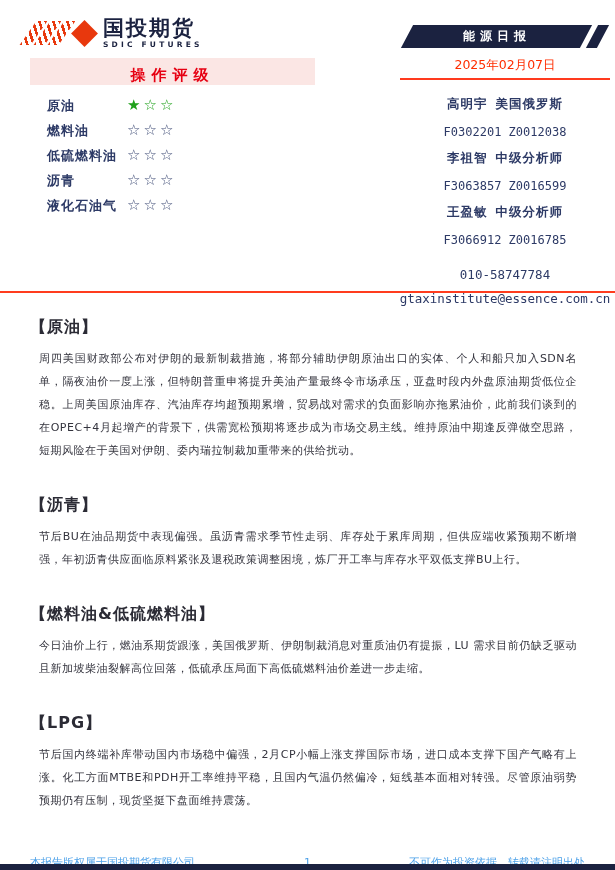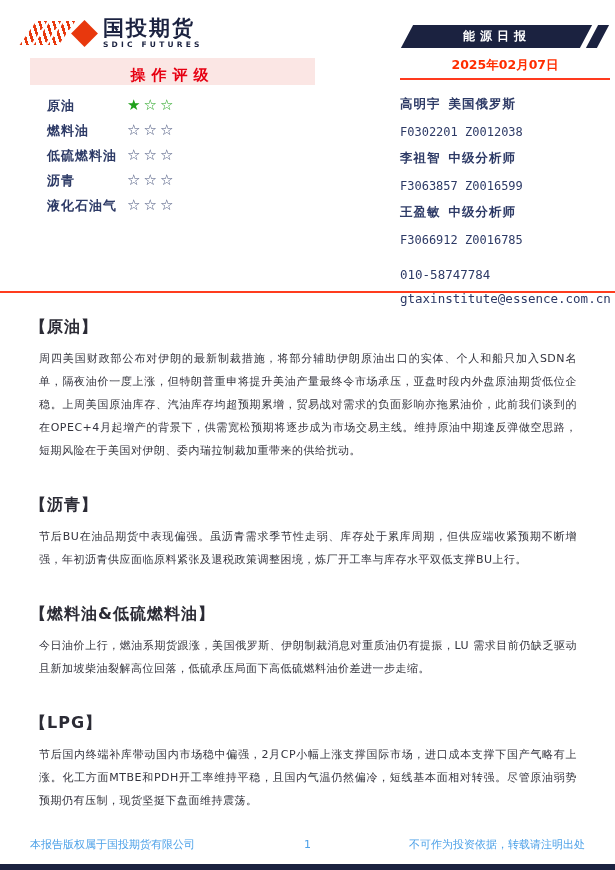--- a/index.html
+++ b/index.html
@@ -26,39 +26,39 @@
   .rating-stars{font-size:15px;letter-spacing:3px;line-height:1;}
   .rating-stars.green{color:#1fa11b;}
   .rating-stars.navy{color:#44517a;}
   
   .right-col{position:absolute;top:25px;left:400px;width:210px;}
   .banner{display:flex;height:23px;padding:0 7px;gap:6px;}
   .banner-main{flex:1;background:#1b2240;transform:skewX(-28deg);
     display:flex;align-items:center;justify-content:center;}
   .banner-main span{transform:skewX(28deg);color:#ffffff;font-size:12px;font-weight:bold;letter-spacing:5px;}
   .banner-tail{width:11px;background:#1b2240;transform:skewX(-28deg);}
-  .report-date{margin-top:9px;text-align:center;color:#ff2d00;font-weight:bold;font-size:12.5px;
+  .report-date{margin-top:9px;text-align:center;color:#ff2d00;font-weight:normal;font-size:12.5px;
     border-bottom:2px solid #ff3a1e;padding-bottom:4px;}
   .analysts{margin-top:11px;}
-  .a-line{height:27px;display:flex;align-items:center;color:#2d3a66;}
+  .a-line{height:27px;display:flex;align-items:center;color:#2d3a66;justify-content:center;}
   .a-name{font-weight:bold;font-size:12.5px;letter-spacing:1px;}
   .a-title{font-weight:bold;font-size:12.5px;margin-left:8px;letter-spacing:1px;}
   .a-codes{font-family:"DejaVu Sans Mono",monospace;font-size:12px;}
   .contact{margin-top:9px;}
   .contact .a-line{font-family:"DejaVu Sans Mono",monospace;font-size:12.5px;height:24px;}
   
   .red-rule{position:absolute;top:291px;left:0;width:615px;height:2px;background:#ff3c1e;}
   
   .body-area{position:absolute;top:317px;left:30px;width:556px;}
   .report-section{margin-bottom:33px;}
   .section-title{margin:0 0 9px 0;font-size:16px;font-weight:bold;color:#2b2b35;letter-spacing:1px;}
   .section-body{margin:9px;font-size:11px;color:#33333d;line-height:23px;
     text-align:justify;letter-spacing:0.5px;}
   
-  .footer{position:absolute;left:30px;right:30px;bottom:18px;display:grid;
+  .footer{position:absolute;left:30px;right:30px;bottom:0;display:grid;
     grid-template-columns:1fr auto 1fr;align-items:center;color:#4da1e8;font-size:11px;}
   .footer .f-left{text-align:left;}
   .footer .f-page{text-align:center;}
   .footer .f-right{text-align:right;}
   .bottom-bar{position:absolute;left:0;bottom:0;width:615px;height:6px;background:#1b2240;}
 </style>
 </head>
 <body>
 
 <div class="page">

